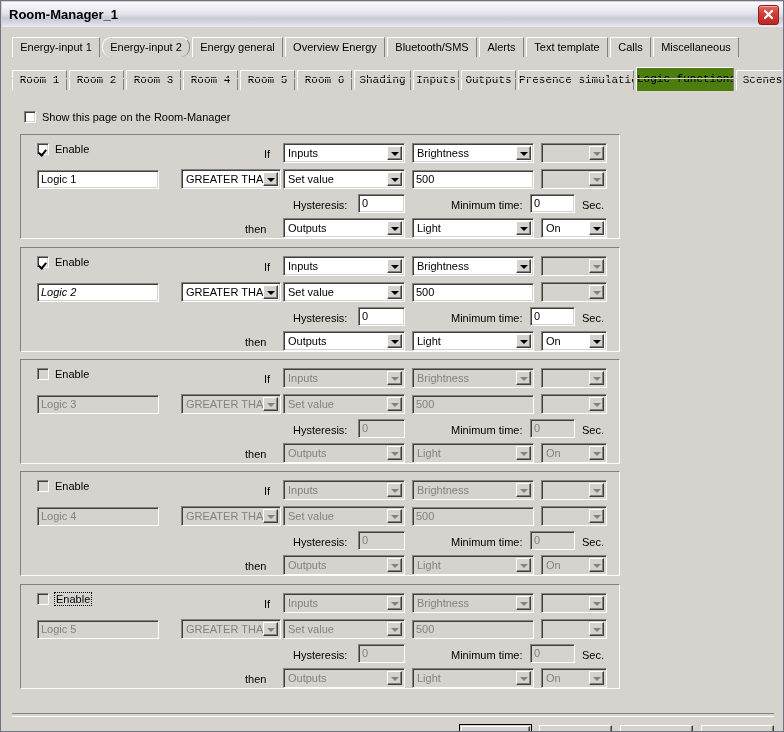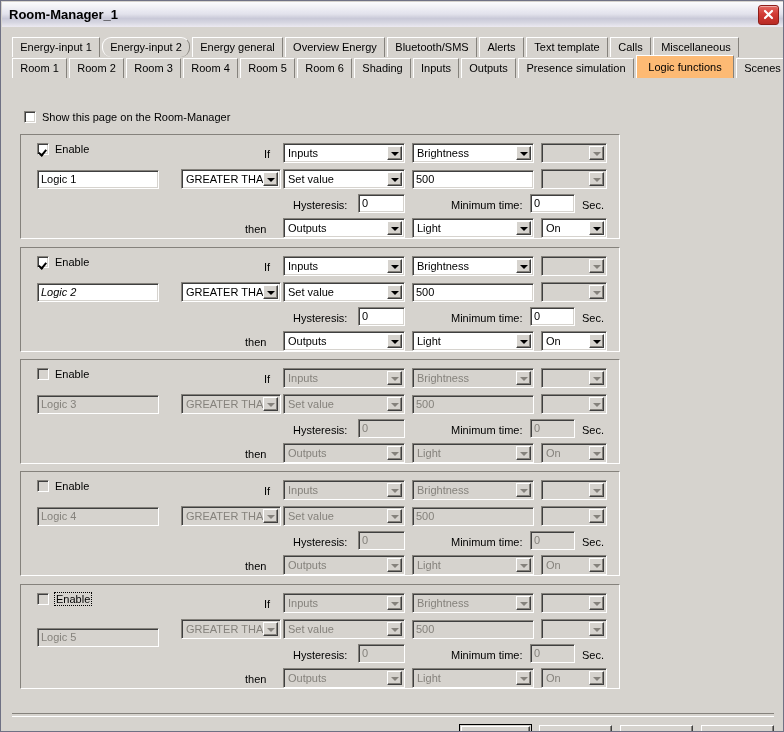--- a/index.html
+++ b/index.html
@@ -73,21 +73,21 @@
   
   #tabstrip {
     position: absolute;
     left: 10px;
     top: 10px;
     width: 762px;
     height: 42px;
   }
   .tab-row { position: absolute; left: 0; width: 762px; height: 21px; }
   .tab-row.row1 { top: 0px; }
-  .tab-row.row2 { top: 21px; }
+  .tab-row.row2 { top: 33px; font-family: Liberation Mono, monospace; }
   .tab {
     position: absolute;
     top: 0;
     height: 20px;
     box-sizing: border-box;
     background: #d6d3ce;
     border-left: 1px solid #ffffff;
     border-top: 1px solid #ffffff;
     border-right: 1px solid #85827c;
     border-bottom: none;
@@ -96,21 +96,21 @@
     font-size: 11px;
     color: #000;
     white-space: nowrap;
     cursor: default;
     overflow: hidden;
   }
   .tab.active {
     top: -3px;
     height: 24px;
     line-height: 22px;
-    background: #fdba74;
+    background: #4d7c0f;
     border-left: 1px solid #ffffff;
     border-top: 1px solid #ffffff;
     border-right: 1px solid #85827c;
     z-index: 5;
   }
   
   #tabline {
     position: absolute;
     left: 10px;
     top: 51px;
@@ -653,21 +653,21 @@
             <div class="carrow">
               <i></i>
             </div>
           </div>
           <div class="combo disabled" style="left: 520px; top: 8px; width: 66px;">
             <div class="ctext"></div>
             <div class="carrow">
               <i></i>
             </div>
           </div>
-          <div class="tfield disabled" style="left: 16px; top: 35px; width: 122px; margin-top: 8px;">Logic 5</div>
+          <div class="tfield disabled" style="left: 16px; top: 35px; width: 122px;">Logic 5</div>
           <div class="combo disabled" style="left: 160px; top: 34px; width: 100px;">
             <div class="ctext" style="right: 17px;">GREATER THAN</div>
             <div class="carrow">
               <i></i>
             </div>
           </div>
           <div class="combo disabled" style="left: 262px; top: 34px; width: 122px;">
             <div class="ctext">Set value</div>
             <div class="carrow">
               <i></i>

